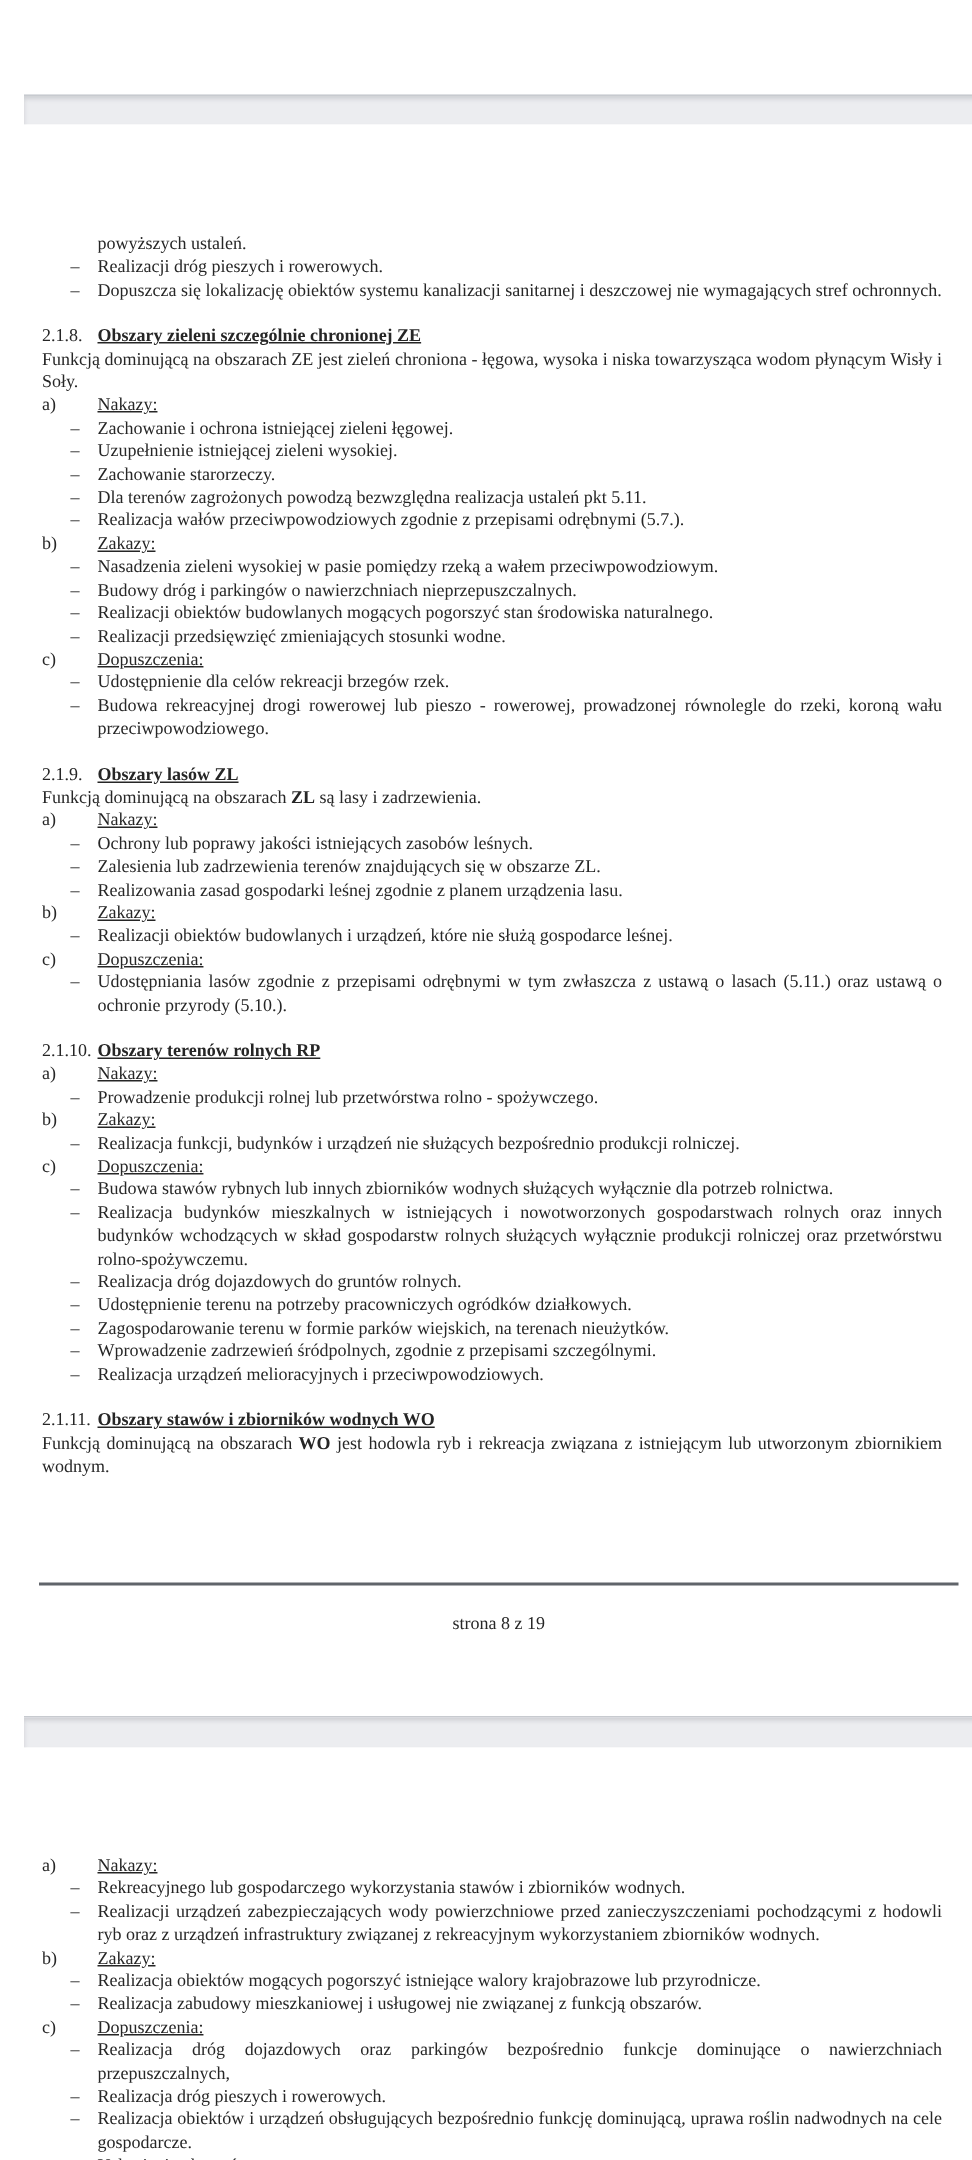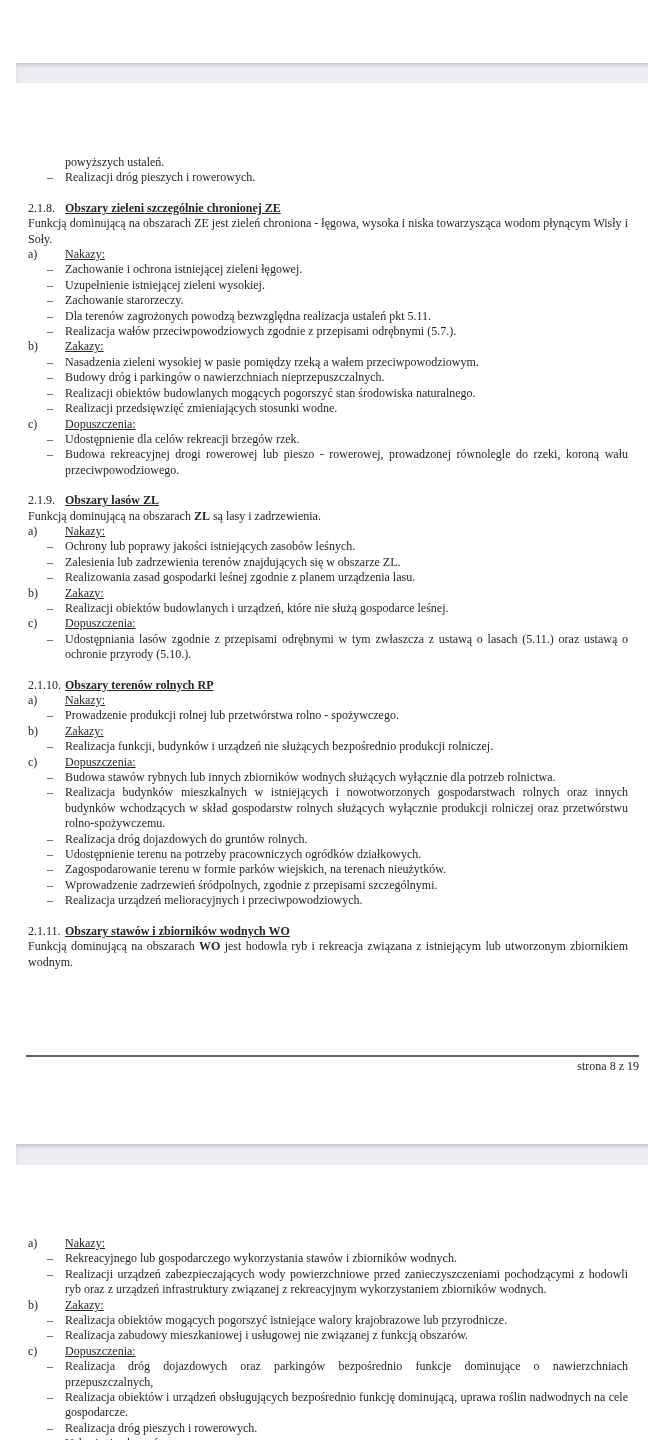--- a/index.html
+++ b/index.html
@@ -33,37 +33,38 @@
   .col { display: inline-block; width: 37px; flex: none; }
   .sec-title { font-weight: bold; text-decoration: underline; }
   .sub-head { display: flex; }
   .sub-label { text-decoration: underline; }
   .para { text-align: justify; }
   .item { position: relative; padding-left: 37px; text-align: justify; }
   .item::before { content: "\2013"; position: absolute; left: 19px; top: 0; }
   .item.no-dash::before { content: ""; }
   .footer { position: absolute; left: 10px; right: 25px; top: 972px; }
   .footer-rule { border-top: 2px solid #60646a; }
-  .footer-text { text-align: right; padding-top: 2px; }
+  .footer-text { text-align: center; padding-top: 18px; }
   b { font-weight: bold; }
 </style>
 </head>
 <body>
 
 <div class="viewport">
 
   <div class="page page-prev"></div>
 
   <div class="gap gap-1"></div>
 
   <div class="page page-8">
     <div class="content" id="page8-content">
         <div class="block">
           <div class="item no-dash">powyższych ustaleń.</div>
           <div class="item">Realizacji dróg pieszych i rowerowych.</div>
+          <div class="item">Dopuszcza się lokalizację obiektów systemu kanalizacji sanitarnej i deszczowej nie wymagających stref ochronnych.</div>
         </div>
         <div class="section">
           <div class="sec-head">
             <span class="col">2.1.8.</span>
             <span class="sec-title">Obszary zieleni szczególnie chronionej ZE</span>
           </div>
           <div class="para"><span>Funkcją dominującą na obszarach ZE jest zieleń chroniona - łęgowa, wysoka i niska towarzysząca wodom płynącym Wisły i Soły.</span></div>
           <div class="sub-head">
             <span class="col">a)</span>
             <span class="sub-label">Nakazy:</span>
@@ -168,20 +169,20 @@
             <span class="col">b)</span>
             <span class="sub-label">Zakazy:</span>
           </div>
           <div class="item">Realizacja obiektów mogących pogorszyć istniejące walory krajobrazowe lub przyrodnicze.</div>
           <div class="item">Realizacja zabudowy mieszkaniowej i usługowej nie związanej z funkcją obszarów.</div>
           <div class="sub-head">
             <span class="col">c)</span>
             <span class="sub-label">Dopuszczenia:</span>
           </div>
           <div class="item">Realizacja dróg dojazdowych oraz parkingów bezpośrednio funkcje dominujące o nawierzchniach przepuszczalnych,</div>
+          <div class="item">Realizacja dróg pieszych i rowerowych.</div>
           <div class="item">Realizacja obiektów i urządzeń obsługujących bezpośrednio funkcję dominującą, uprawa roślin nadwodnych na cele gospodarcze.</div>
-          <div class="item">Realizacja dróg pieszych i rowerowych.</div>
           <div class="item">Uzbrojenie obszarów.</div>
         </div>
       </div>
   </div>
 
 </div>
 
 </body></html>

